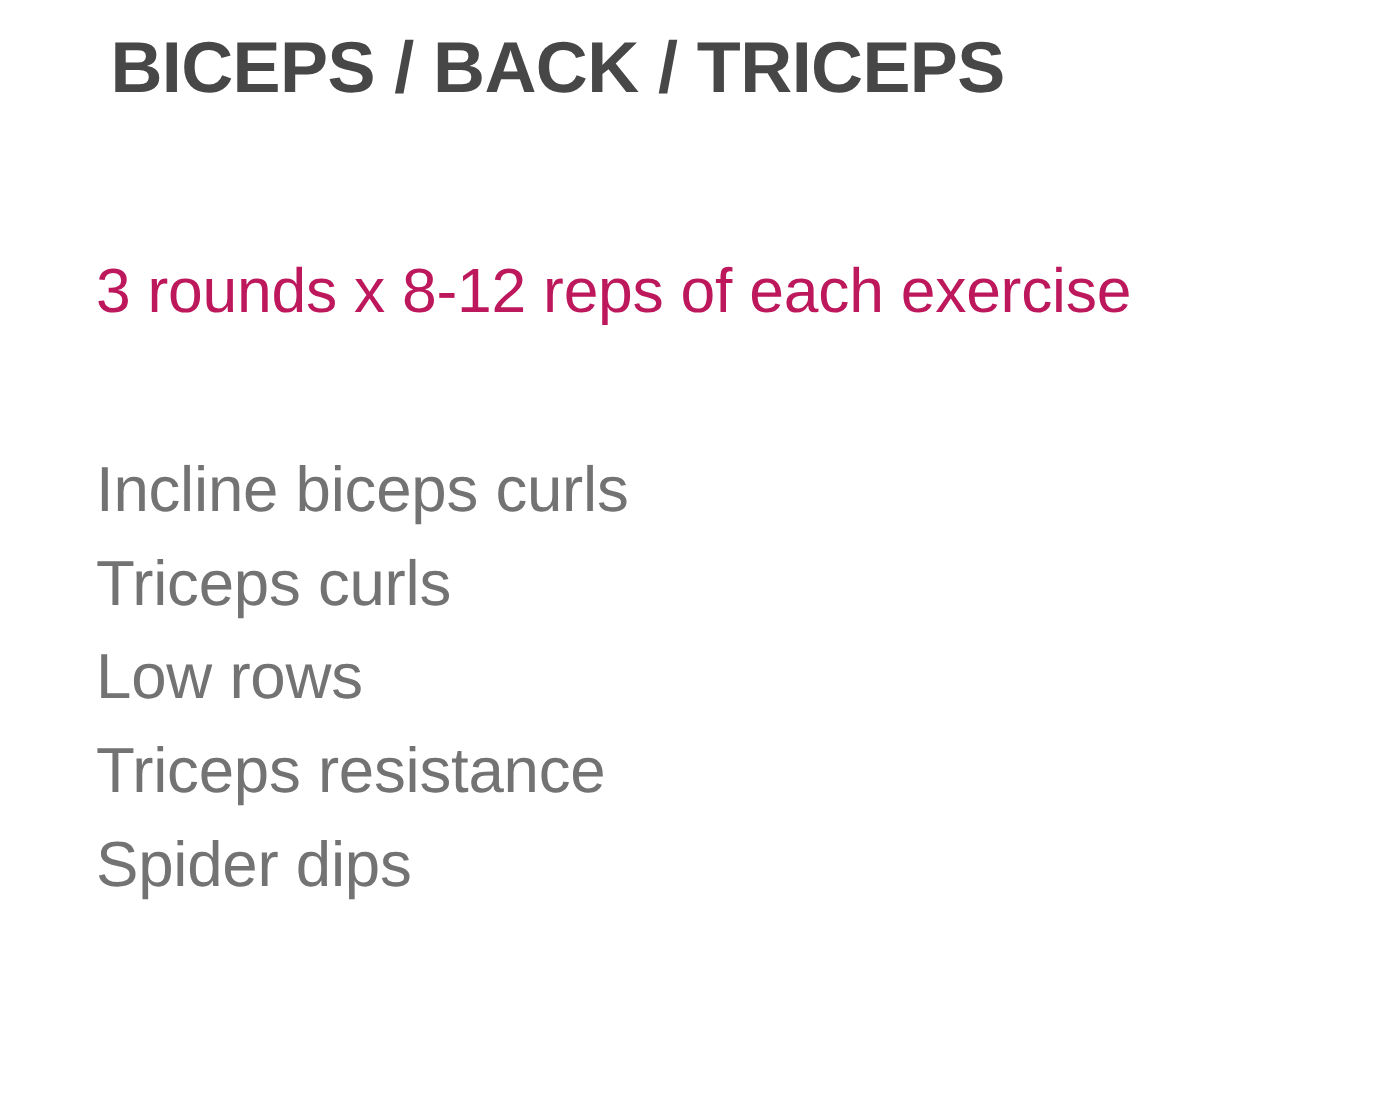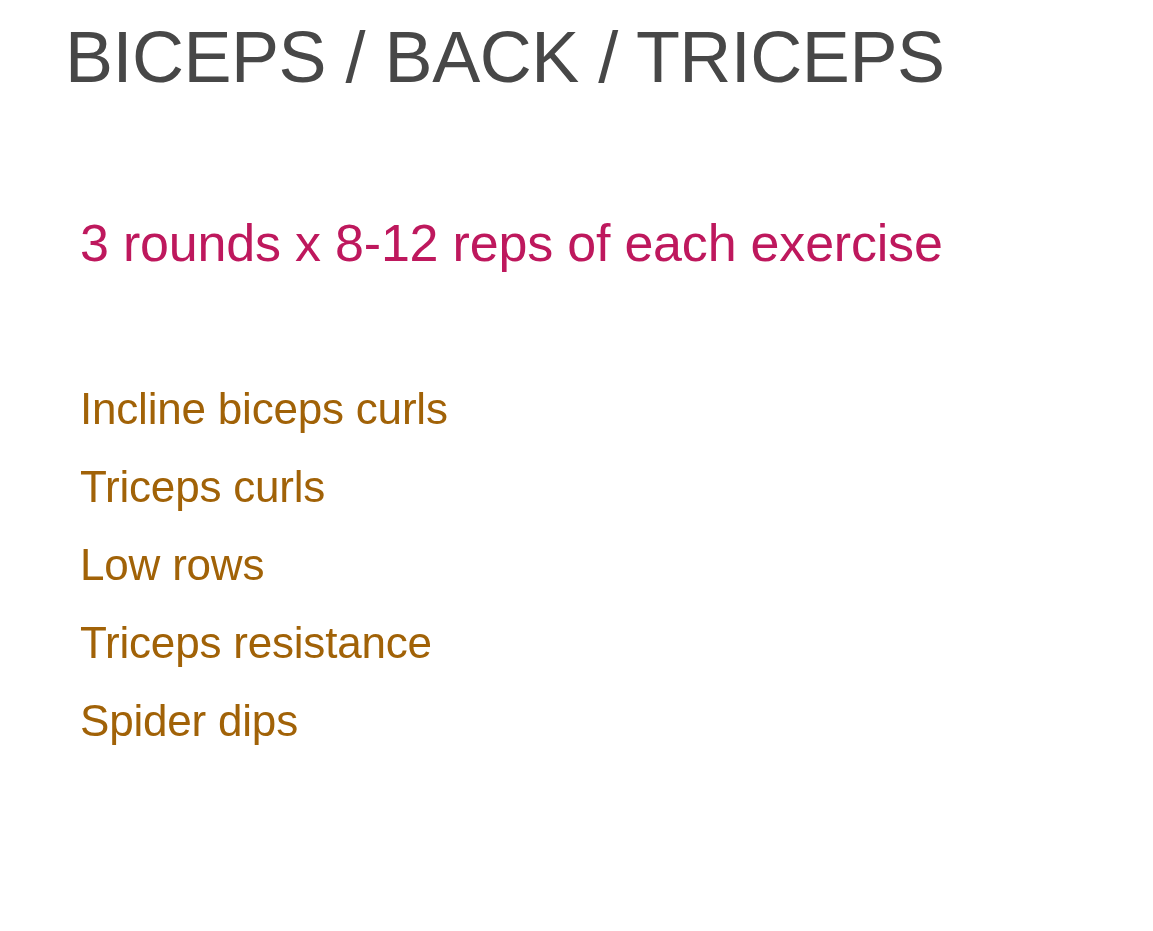--- a/index.html
+++ b/index.html
@@ -19,26 +19,26 @@
     position: relative;
     width: 1153px;
     height: 931px;
     background: #ffffff;
     box-sizing: border-box;
     padding: 0 0 0 80px;
   }
 
   .workout-title {
     position: absolute;
-    left: 65px;
+    left: 92px;
     top: 11px;
     margin: 0;
-    font-size: 72px;
+    font-size: 60px;
     line-height: 92px;
-    font-weight: normal;
+    font-weight: bold;
     letter-spacing: -0.5px;
     color: #474747;
     white-space: nowrap;
   }
 
   .workout-subtitle {
     position: absolute;
     left: 80px;
     top: 211px;
     margin: 0;
@@ -53,25 +53,25 @@
   .exercise-list {
     position: absolute;
     left: 80px;
     top: 370px;
     margin: 0;
     padding: 0;
     list-style: none;
   }
 
   .exercise-item {
-    font-size: 44px;
+    font-size: 53px;
     line-height: 78px;
     font-weight: normal;
     letter-spacing: -0.2px;
-    color: #a16207;
+    color: #737373;
     white-space: nowrap;
   }
 </style>
 </head>
 <body>
 
 <div class="page">
 
   <h1 class="workout-title">BICEPS / BACK / TRICEPS</h1>
 

